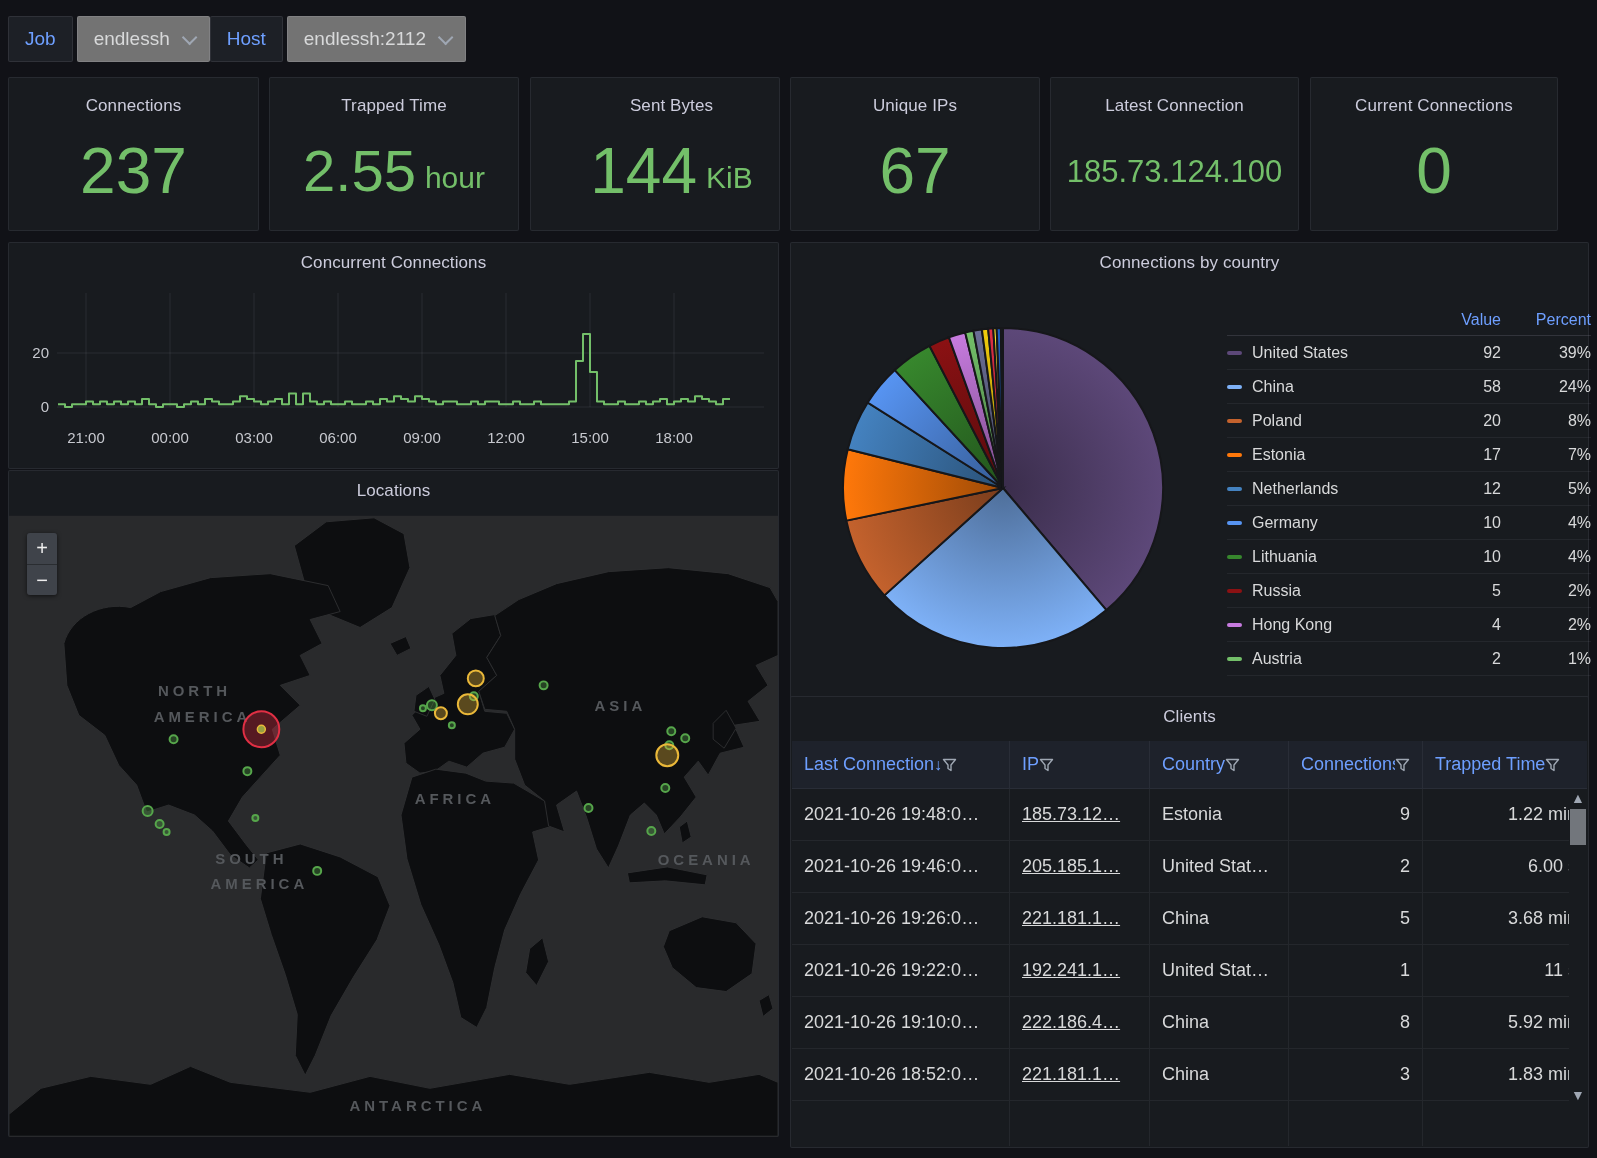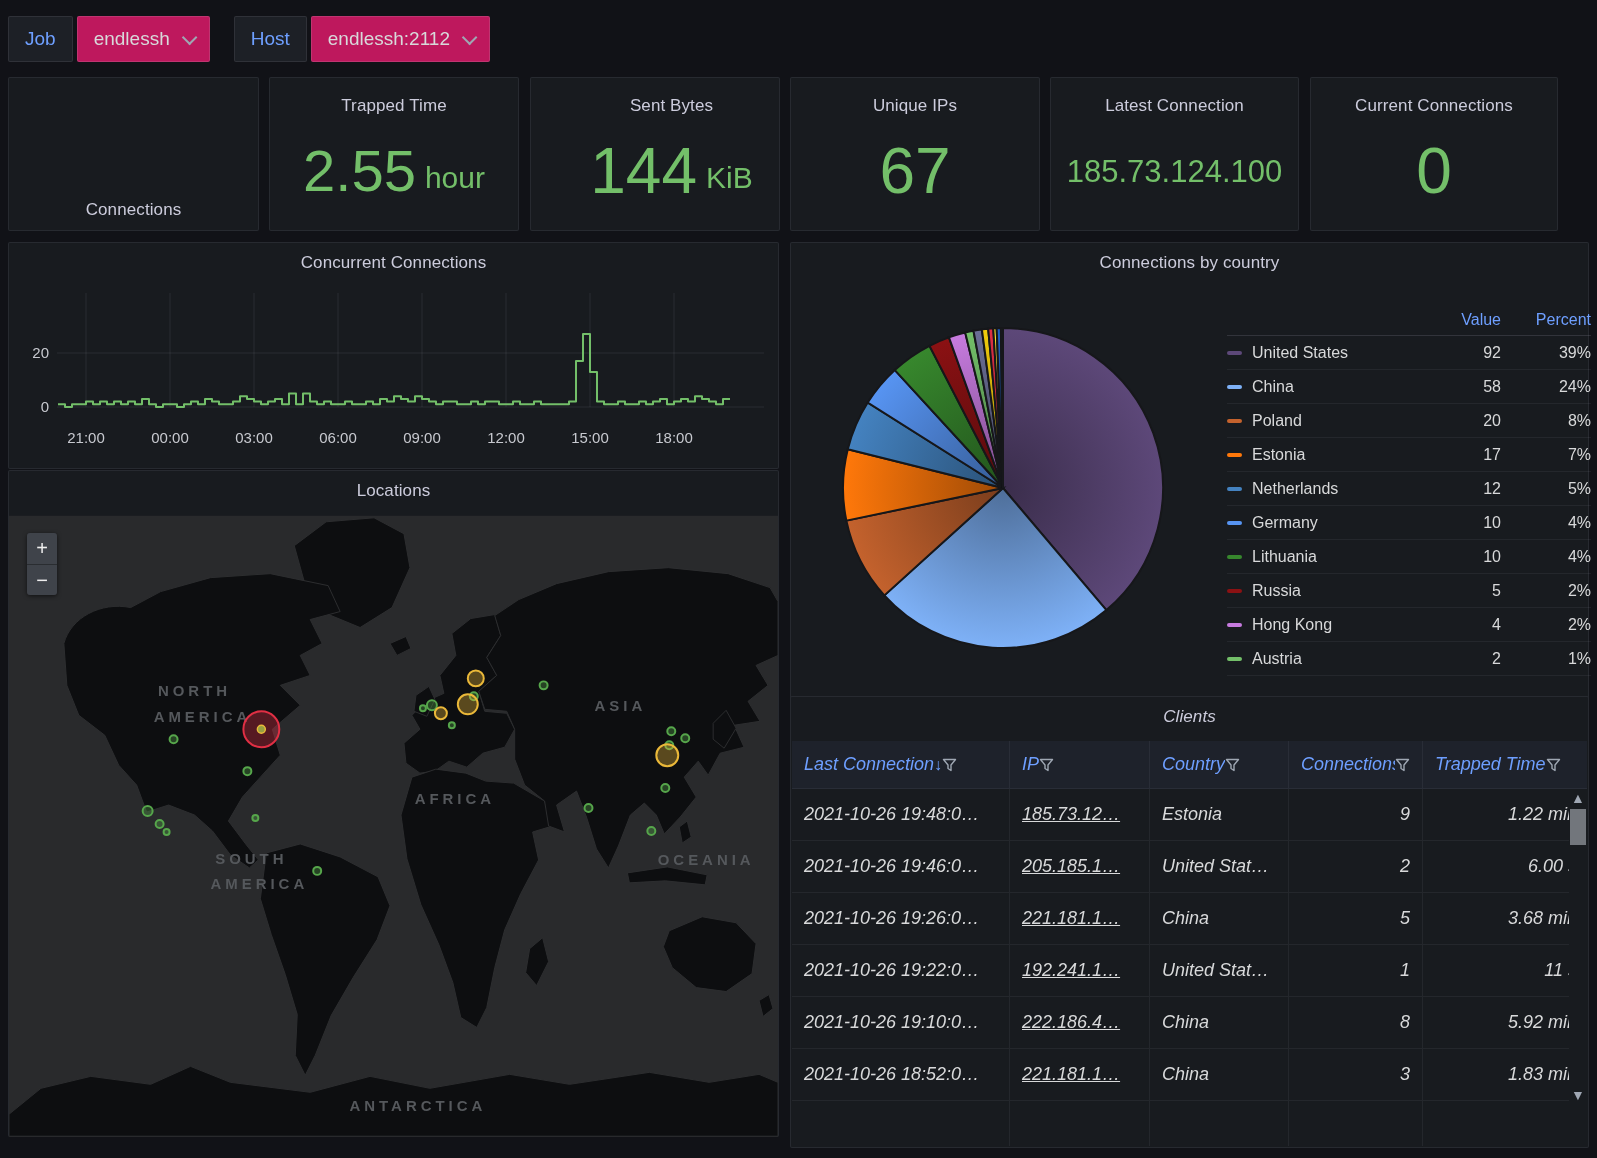--- a/index.html
+++ b/index.html
@@ -3,26 +3,26 @@
 <meta charset="utf-8">
 <style>
   html,body{margin:0;padding:0;background:#0b0c0e;}
   .canvas{position:relative;width:1597px;height:1158px;background:#111217;
     font-family:"Liberation Sans",sans-serif;color:#ccccdc;overflow:hidden;}
   .panel{position:absolute;background:#181b1f;border:1px solid rgba(204,204,220,.09);
     border-radius:2px;box-sizing:border-box;justify-content:flex-end;}
   .panel-title{height:40px;line-height:40px;text-align:center;font-size:17px;
     font-weight:500;color:#ccccdc;letter-spacing:.1px;}
   
-  .topbar{position:absolute;left:8px;top:16px;display:flex;gap:24px;}
+  .topbar{position:absolute;left:8px;top:16px;display:flex;}
   .vargroup{display:flex;gap:4px;}
   .chip{height:46px;display:flex;align-items:center;padding:0 16px;border-radius:2px;
     box-sizing:border-box;font-size:19px;}
   .chip.label{background:#1d2026;border:1px solid rgba(204,204,220,.10);color:#6e9fff;font-weight:500;}
-  .chip.value{background:#be185d;border:1px solid rgba(204,204,220,.16);color:#d8d9da;gap:12px;cursor:pointer;}
+  .chip.value{background:#737373;border:1px solid rgba(204,204,220,.16);color:#d8d9da;gap:12px;cursor:pointer;}
   .caret{width:9px;height:9px;border-right:2px solid #9fa7b3;border-bottom:2px solid #9fa7b3;
     transform:rotate(45deg) translateY(-3px);display:inline-block;}
   
   .stat{display:flex;flex-direction:column;}
   .stat .panel-title{margin-top:8px;}
   .stat-value{flex:1;display:flex;align-items:center;justify-content:center;color:#73bf69;
     font-weight:500;padding-bottom:14px;}
   .stat-value .num{font-size:64px;line-height:1;}
   .stat-value .unit{font-size:30px;margin-left:9px;align-self:center;margin-top:14px;}
   .stat-ip .num{font-size:31px;}
@@ -85,20 +85,23 @@
       <div class="chip value">
         <span>endlessh:2112</span>
         <span class="caret"></span>
       </div>
     </div>
   </div>
 
   <div id="stats-row">
       <div class="panel stat" style="left: 8px; top: 77px; width: 251px; height: 154px;">
         <div class="panel-title">Connections</div>
+    <div class="stat-value">
+      <span class="num">237</span>
+        </div>
       </div>
       <div class="panel stat stat-trapped" style="left: 269px; top: 77px; width: 250px; height: 154px;">
         <div class="panel-title">Trapped Time</div>
     <div class="stat-value">
       <span class="num">2.55</span>
           <span class="unit">hour</span>
         </div>
       </div>
       <div class="panel stat" style="left: 530px; top: 77px; width: 250px; height: 154px; padding-left: 33px;">
         <div class="panel-title">Sent Bytes</div>
@@ -405,21 +408,21 @@
             <circle cx="460" cy="189" r="10" fill="#EAB839" fill-opacity="0.35" stroke="#EAB839" stroke-width="2"></circle>
             <circle cx="433" cy="198" r="6" fill="#EAB839" fill-opacity="0.35" stroke="#EAB839" stroke-width="2"></circle>
             <circle cx="660" cy="240" r="11" fill="#EAB839" fill-opacity="0.35" stroke="#EAB839" stroke-width="2"></circle>
             <circle cx="253" cy="214" r="18" fill="#E02F44" fill-opacity="0.35" stroke="#E02F44" stroke-width="2"></circle>
             <circle cx="253" cy="214" r="4" fill="#A7C24A" fill-opacity="0.8" stroke="#EAB839" stroke-width="1.5"></circle>
           </g>
       </svg>
     </div>
   </div>
 
-  <div class="panel" style="left:790px;top:696px;width:799px;height:452px;font-style:italic;">
+  <div class="panel" style="left:790px;top:696px;width:799px;height:452px;">
     <div class="panel-title">Clients</div>
     <div class="tbl">
       <div id="tbl-head" class="trow thead">
           <div class="cell">
             <span class="colname">Last Connection</span>
             <span class="sortarrow">↓</span>
             <svg class="funnel" width="15" height="14" viewBox="0 0 15 14">
     <path d="M1.5 1.5 H13.5 L9 7 V12.5 L6 10.5 V7 Z" fill="none" stroke="#9fa7b3" stroke-width="1.4" stroke-linejoin="round"></path>
             </svg>
           </div>

